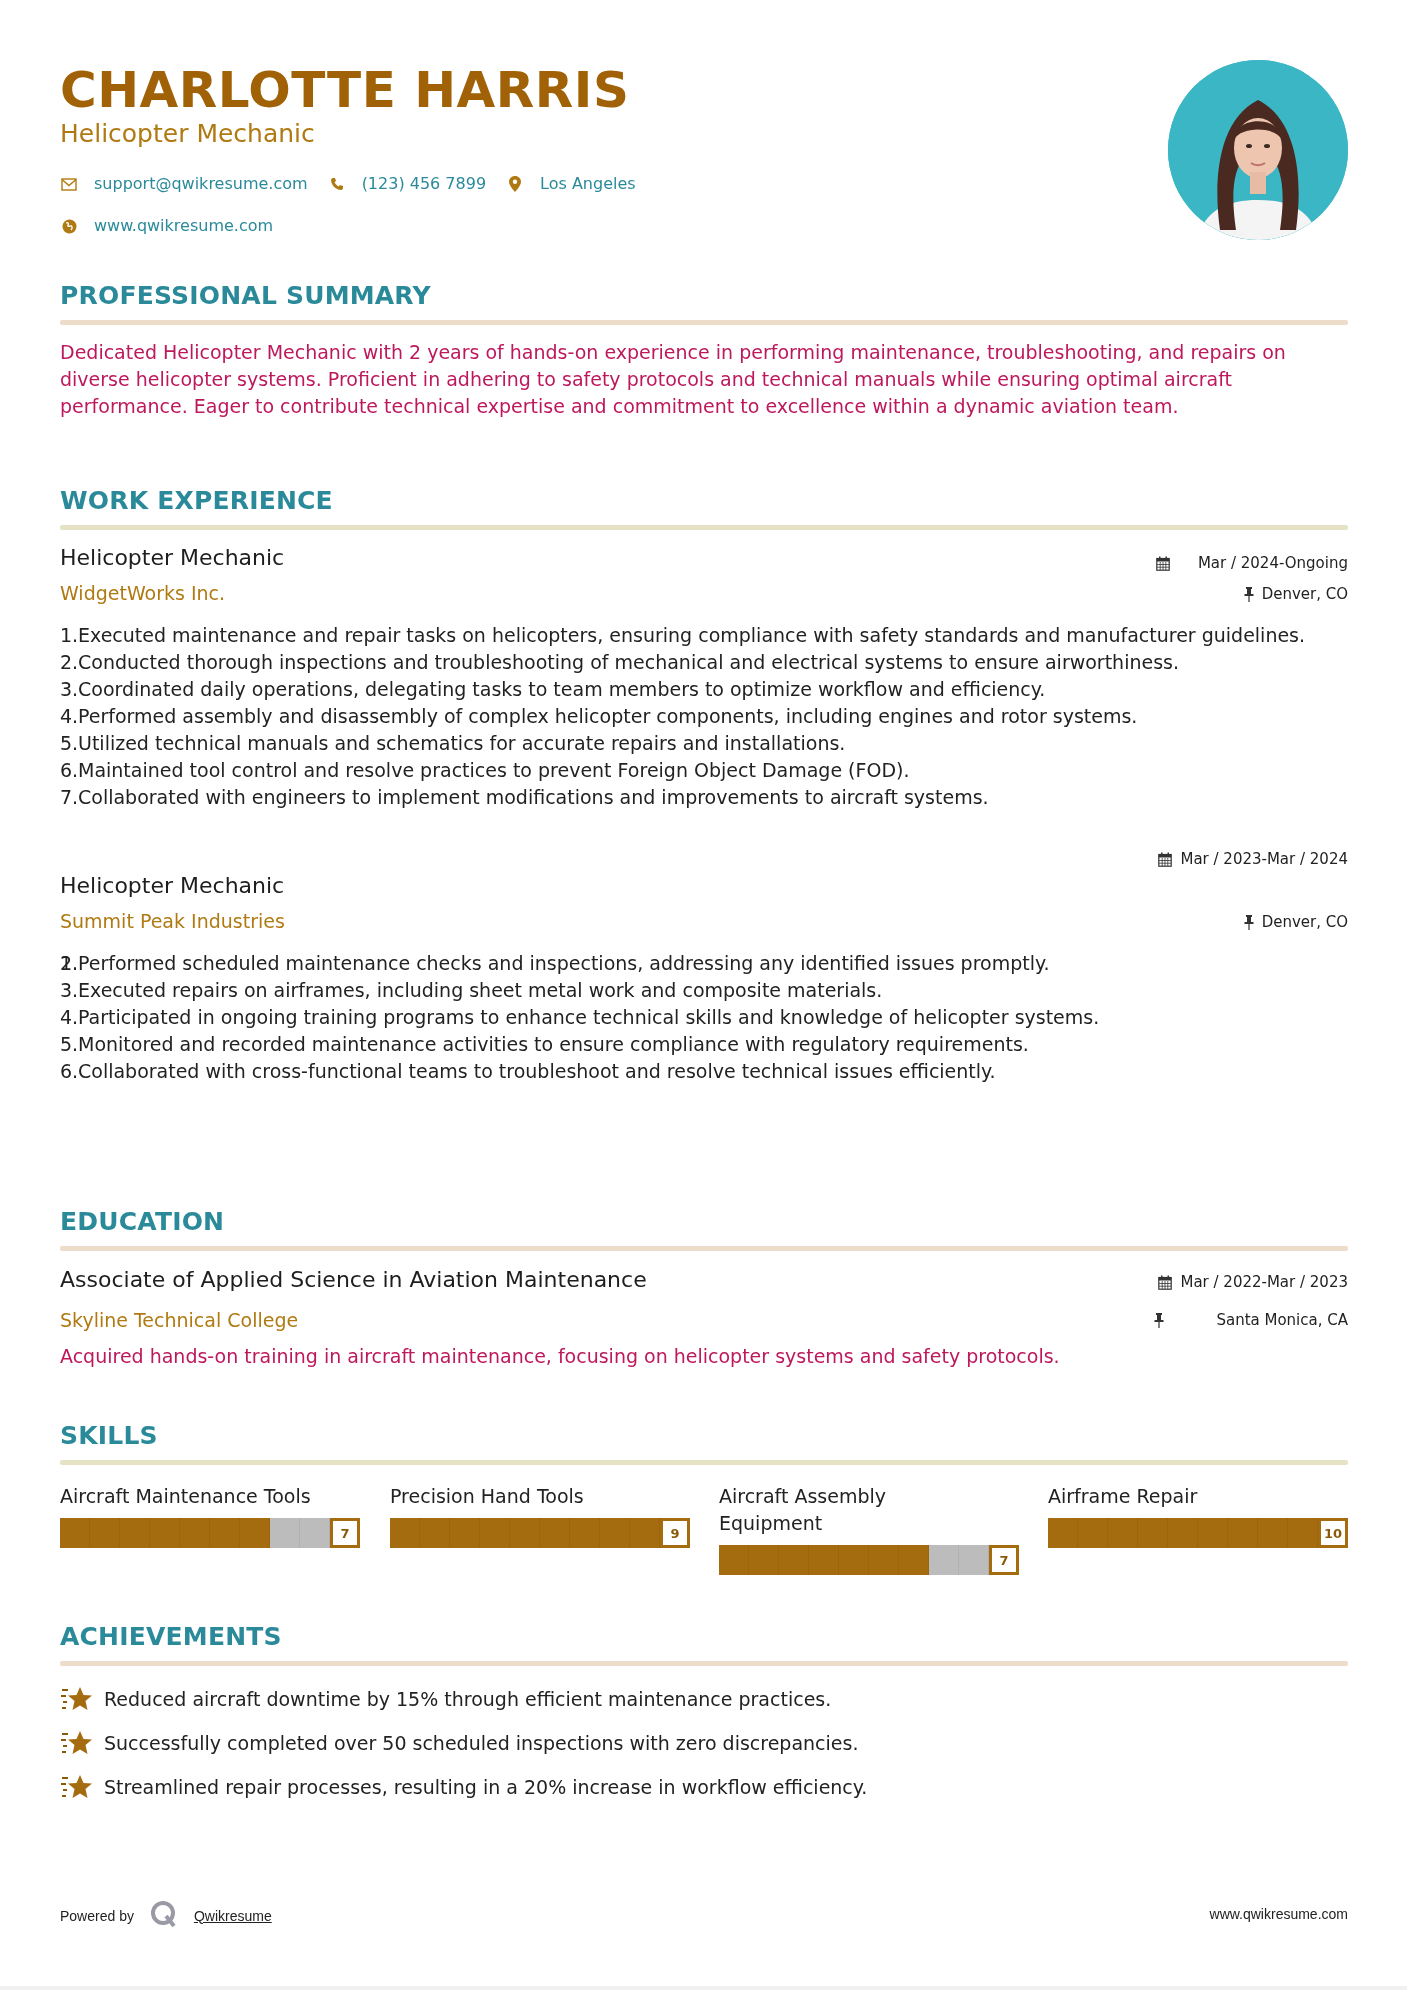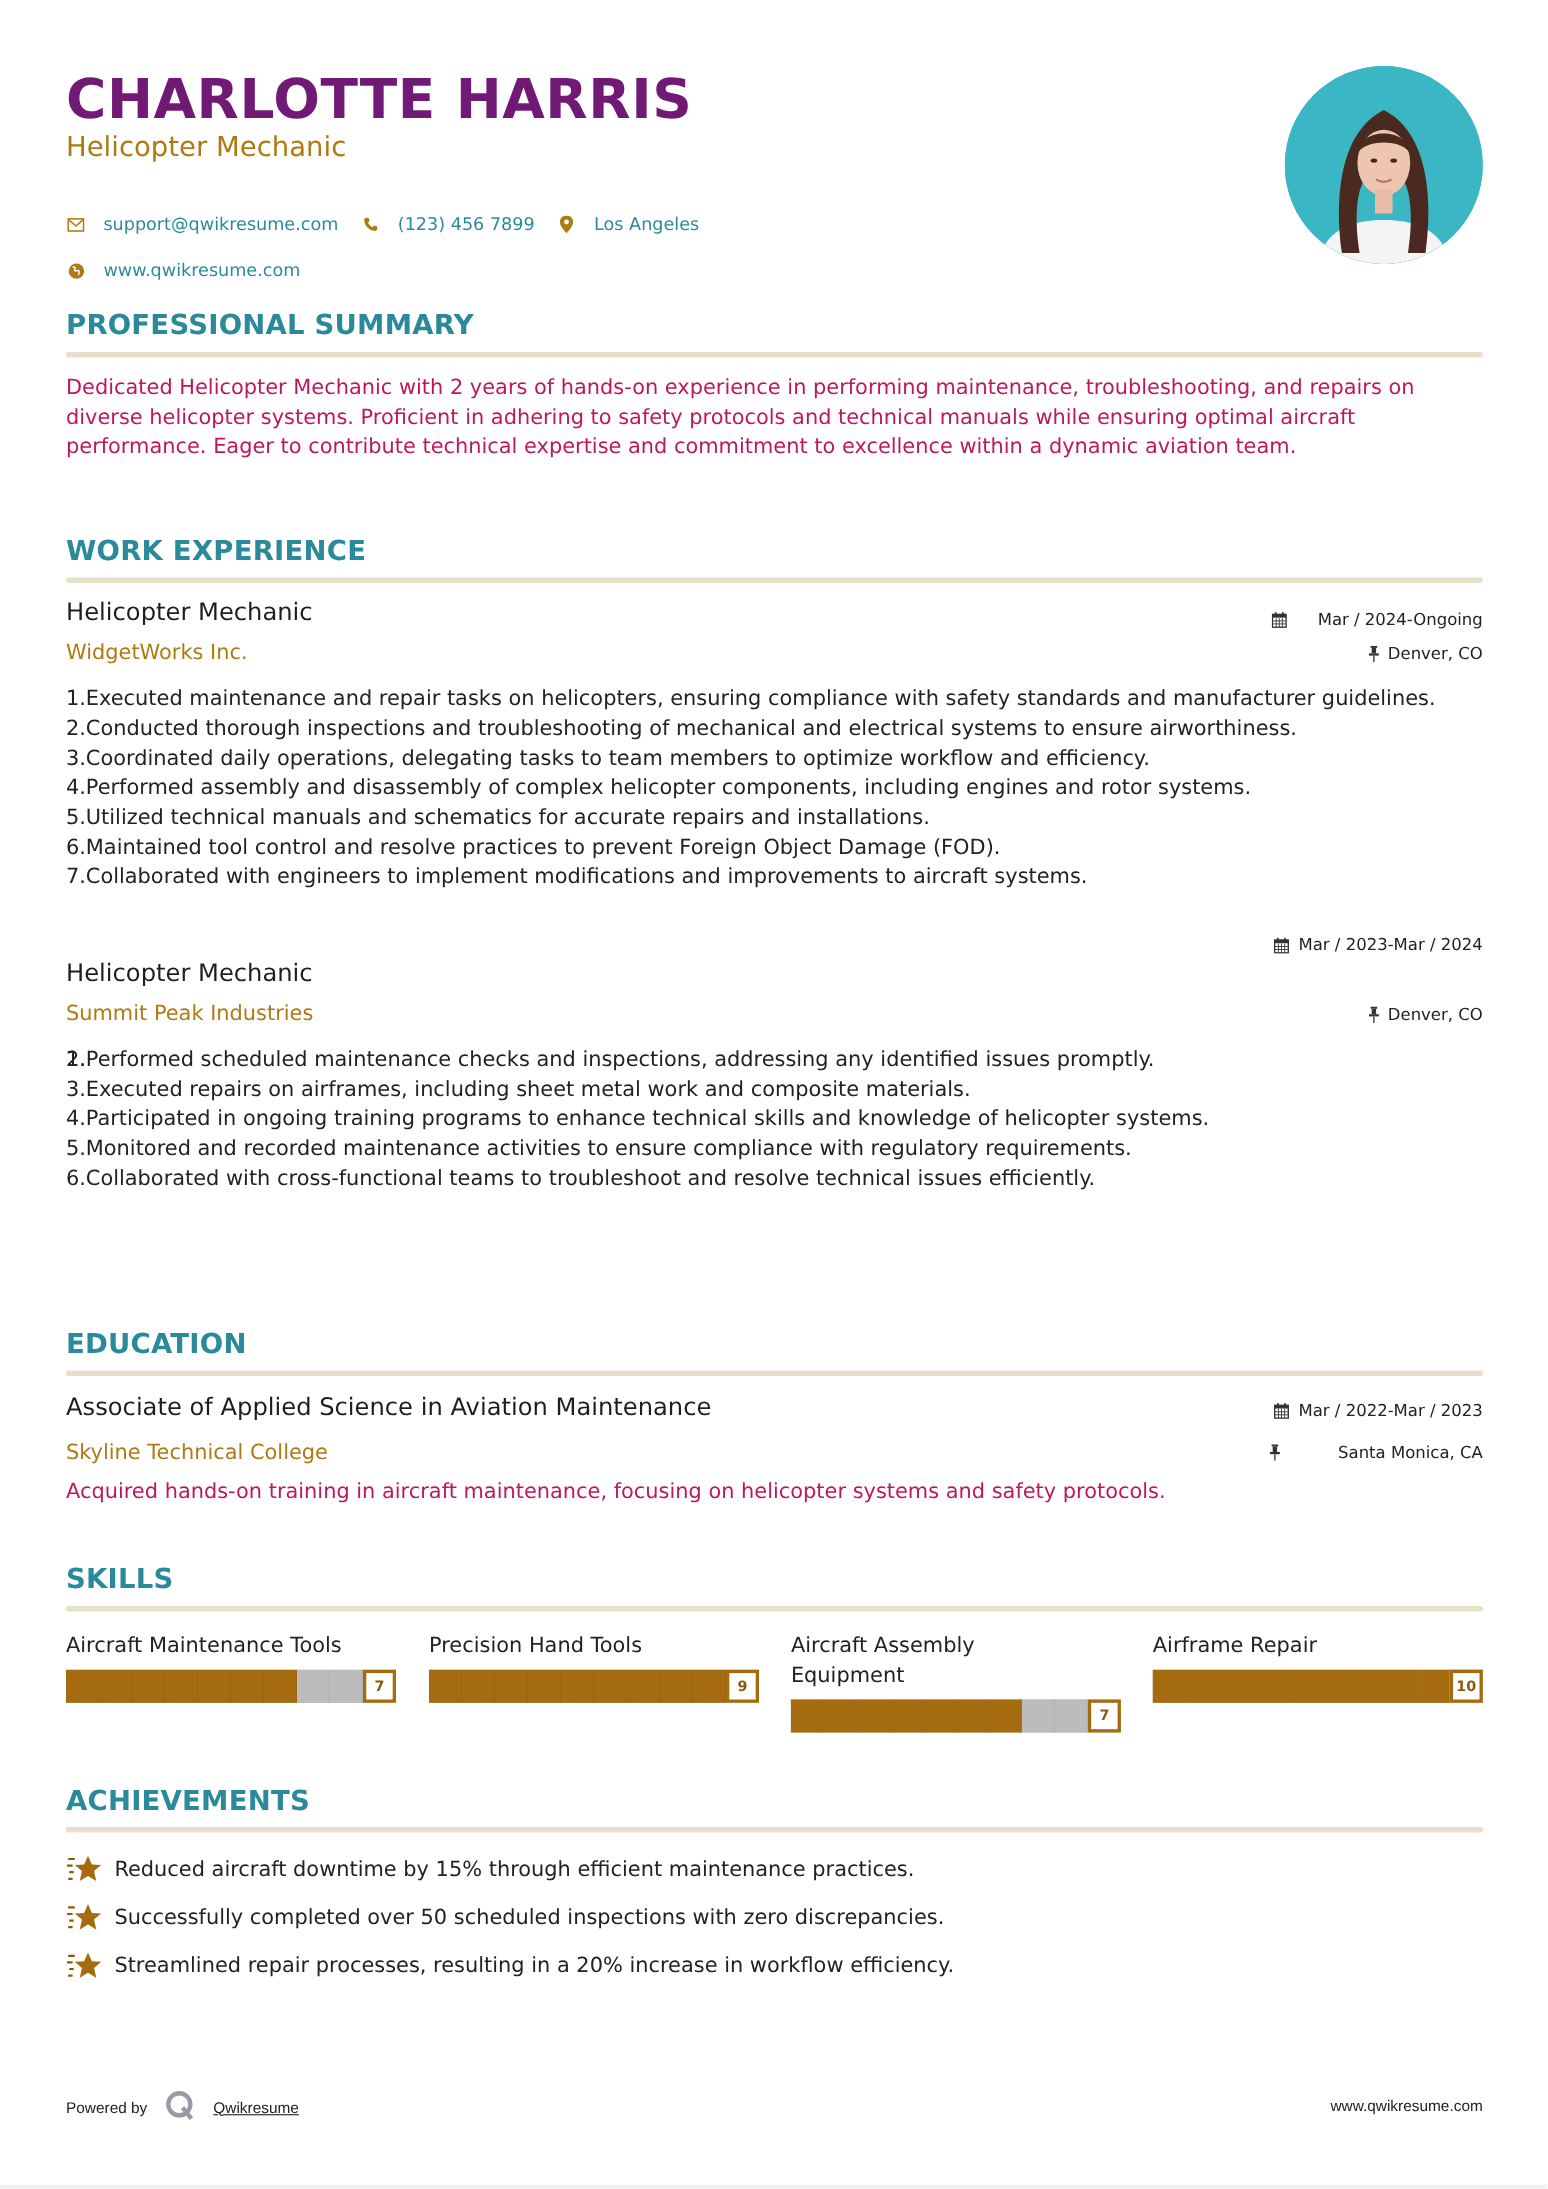--- a/index.html
+++ b/index.html
@@ -2,23 +2,23 @@
 <html><head>
 <meta charset="utf-8">
 <style>
   * { box-sizing: border-box; margin: 0; padding: 0; }
   html, body { width: 1407px; height: 1990px; background: #ffffff; overflow: hidden; }
   body { font-family: "DejaVu Sans", "Liberation Sans", sans-serif; color: #222222; position: relative; }
 
   .page { position: absolute; left: 60px; top: 0; width: 1288px; height: 1990px; }
 
   
-  .name { position: absolute; left: 0; top: 58px; font-family: "DejaVu Sans", sans-serif; font-weight: bold; font-size: 50px; letter-spacing: 0.5px; color: #701a75; line-height: 64px; }
+  .name { position: absolute; left: 0; top: 58px; font-family: "DejaVu Sans", sans-serif; font-weight: bold; font-size: 50px; letter-spacing: 0.5px; color: #a16207; line-height: 64px; }
   .role { position: absolute; left: 0; top: 118px; font-size: 25px; color: #b07a12; line-height: 32px; }
-  .contact-row { position: absolute; left: 0; display: flex; align-items: center; font-size: 16px; color: #2a8a9a; line-height: 22px; margin-top: 20px; }
+  .contact-row { position: absolute; left: 0; display: flex; align-items: center; font-size: 16px; color: #2a8a9a; line-height: 22px; }
   .contact-row.r1 { top: 173px; }
   .contact-row.r2 { top: 215px; }
   .contact-item { display: flex; align-items: center; margin-right: 20px; }
   .cicon { width: 18px; height: 18px; margin-right: 16px; display: inline-flex; align-items: center; justify-content: center; color: #b07a12; }
   .avatar { position: absolute; left: 1108px; top: 60px; width: 180px; height: 180px; border-radius: 50%; background: #3bb6c4; overflow: hidden; }
 
   
   .section-title { position: absolute; left: 0; font-weight: bold; font-size: 25px; color: #2a8a9a; line-height: 32px; letter-spacing: 0.2px; }
   .divider { position: absolute; left: 0; width: 1288px; height: 5px; background: #eedccb; border-radius: 2px; }
   .divider.green { background: #e6e2c6; }

